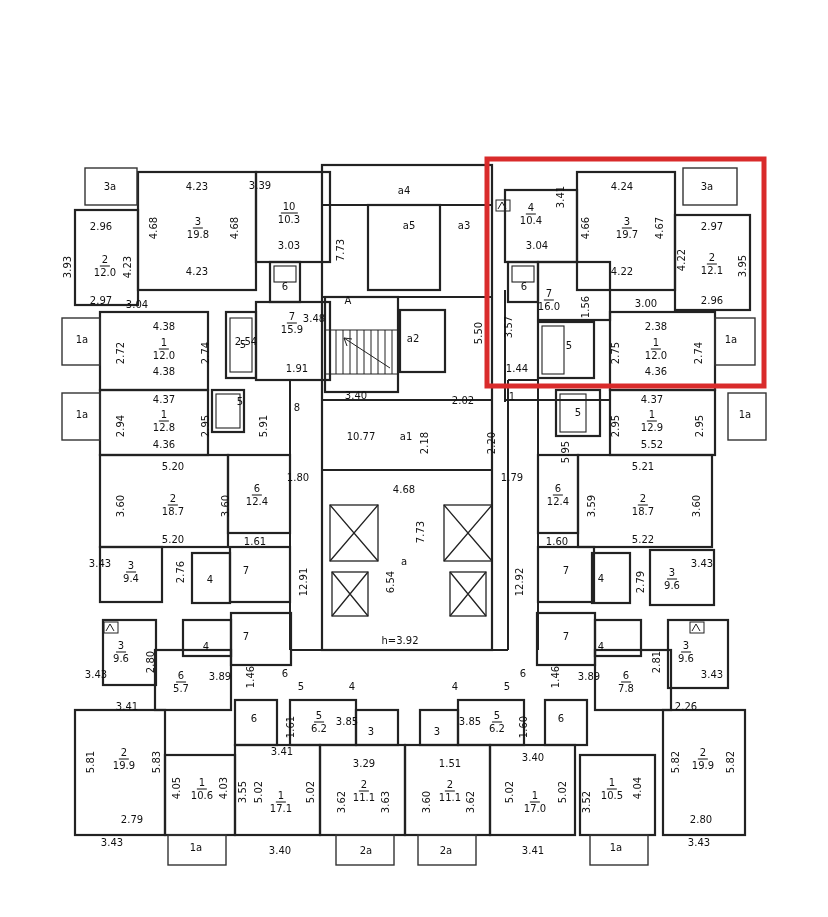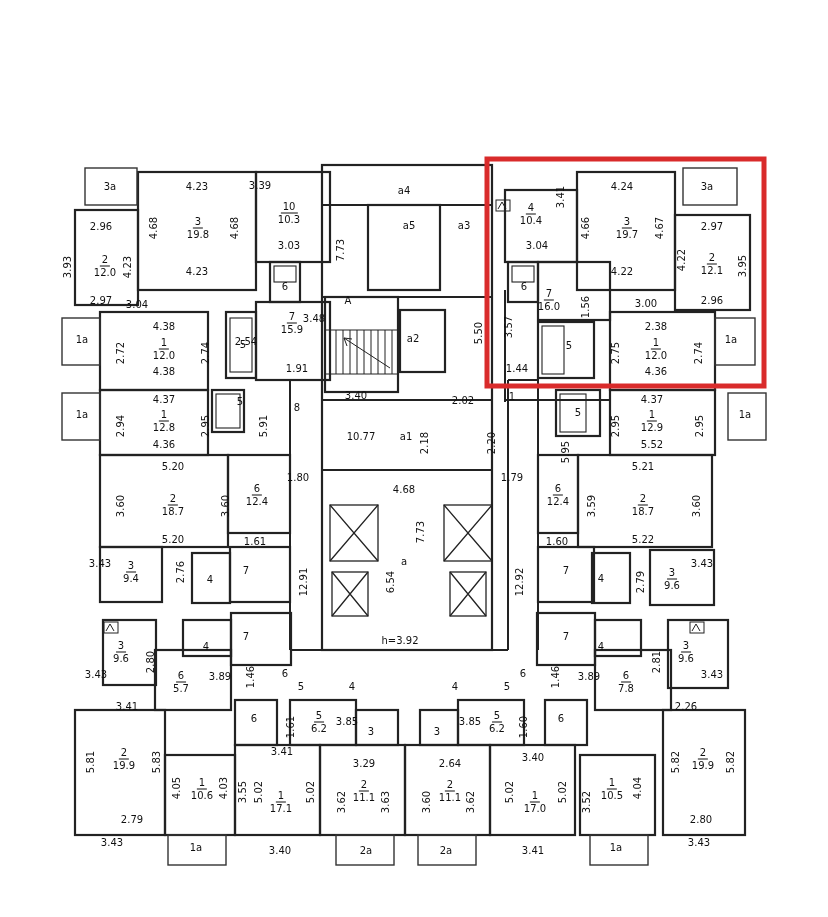--- a/index.html
+++ b/index.html
@@ -306,21 +306,21 @@
       <div class="lbl" style="left: 352px; top: 687px;">4</div>
       <div class="lbl" style="left: 455px; top: 687px;">4</div>
       <div class="lbl" style="left: 437px; top: 732px;">3</div>
       <div class="lbl" style="left: 470px; top: 722px;">3.85</div>
       <div class="lbl frac" style="left: 497px; top: 722px;">
         <span class="num">5</span>
         <span class="den">6.2</span>
       </div>
       <div class="lbl vert" style="left: 524px; top: 727px;">1.60</div>
       <div class="lbl" style="left: 561px; top: 719px;">6</div>
-      <div class="lbl" style="left: 450px; top: 764px;">2.64</div>
+      <div class="lbl" style="left: 450px; top: 764px;">1.51</div>
       <div class="lbl frac" style="left: 450px; top: 791px;">
         <span class="num">2</span>
         <span class="den">11.1</span>
       </div>
       <div class="lbl vert" style="left: 427px; top: 802px;">3.60</div>
       <div class="lbl vert" style="left: 471px; top: 802px;">3.62</div>
       <div class="lbl" style="left: 446px; top: 851px;">2а</div>
       <div class="lbl" style="left: 533px; top: 758px;">3.40</div>
       <div class="lbl frac" style="left: 535px; top: 802px;">
         <span class="num">1</span>

